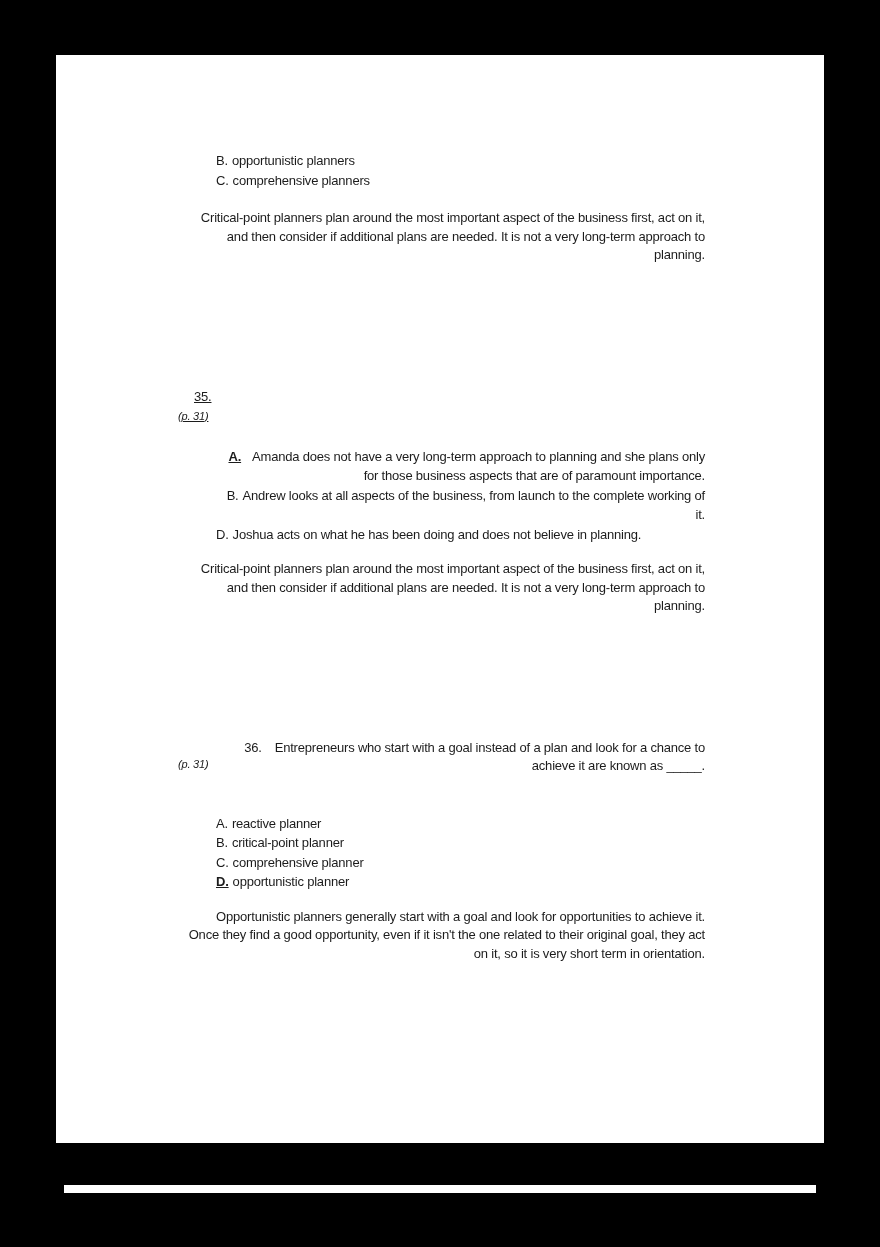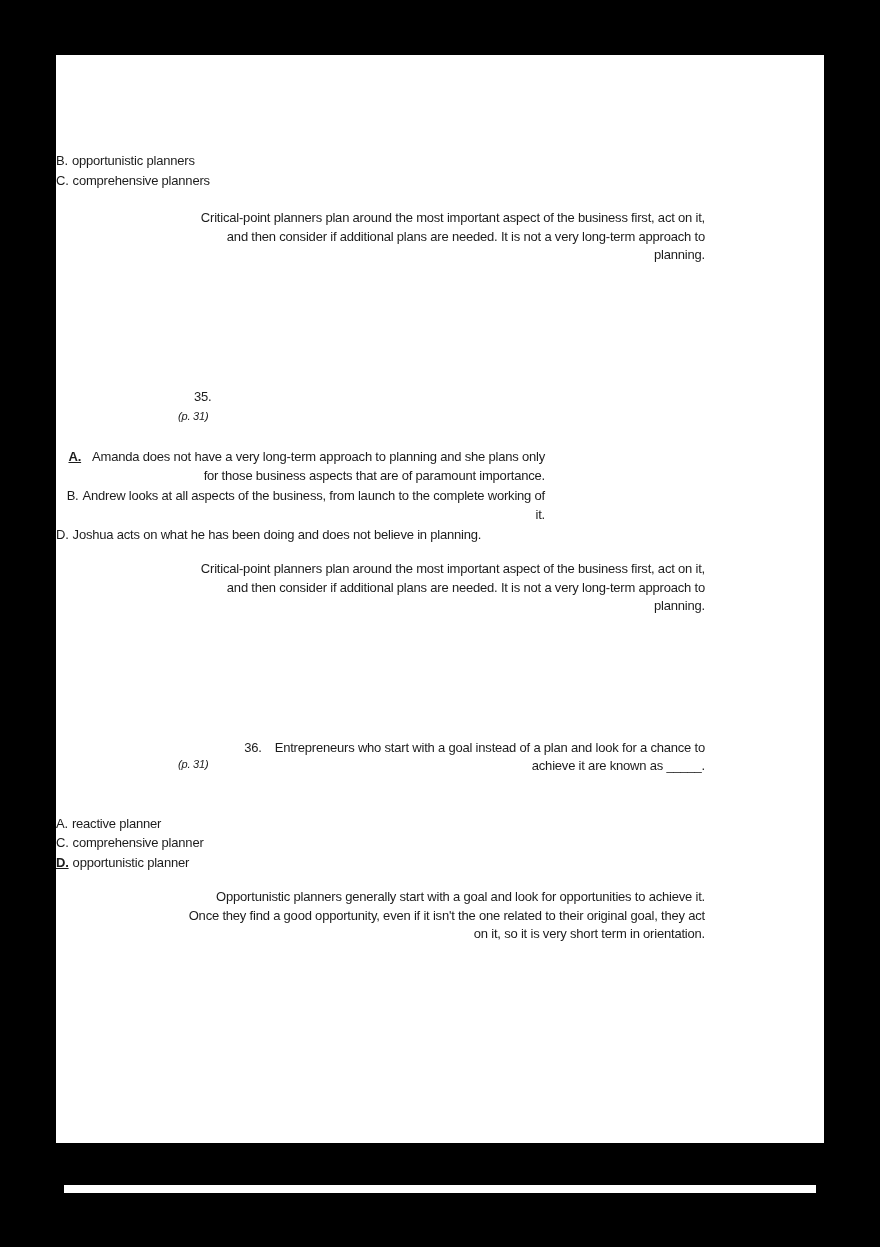--- a/index.html
+++ b/index.html
@@ -24,21 +24,21 @@
   }
   .next-page-edge {
     position: absolute;
     left: 64px;
     top: 1185px;
     width: 752px;
     height: 8px;
     background: #ffffff;
   }
   
-  .opt-list { width: 489px; }
+  .opt-list { margin-left: 160px; width: 489px; }
   .opt { line-height: 19.5px; }
   .opt.align-right { text-align: right; }
   .opt.oneline { white-space: nowrap; }
   .opt-label { margin-right: 4px; }
   .opt.correct .opt-label { font-weight: bold; text-decoration: underline; }
   .opt.gap-wide .opt-label { margin-right: 11px; }
   
   .expl {
     margin-left: 127px;
     width: 522px;
@@ -58,21 +58,21 @@
   .q36-pref {
     position: absolute;
     left: 0;
     top: 19px;
     font-style: italic;
     font-size: 11px;
   }
   
   .mt-first { margin-top: 96px; }
   .mt-expl1 { margin-top: 19px; }
-  .mt-q35   { margin-top: 123px; }
+  .mt-q35   { margin-top: 123px; text-decoration: underline; }
   .mt-opts35{ margin-top: 24px; }
   .mt-expl2 { margin-top: 16px; }
   .mt-q36   { margin-top: 123px; }
   .mt-opts36{ margin-top: 38px; }
   .mt-expl3 { margin-top: 16px; }
 </style>
 </head>
 <body>
 
 <div class="page">
@@ -114,20 +114,23 @@
       <span class="q36-num">36.</span><span>Entrepreneurs who start with a goal instead of a plan and look for a chance to achieve it are known as _____.</span>
     </div>
     <div class="q36-pref">(p. 31)</div>
   </div>
 
   <div class="opt-list mt-opts36">
     <div class="opt oneline">
       <span class="opt-label">A.</span><span>reactive planner</span>
     </div>
     <div class="opt oneline">
+      <span class="opt-label">B.</span><span>critical-point planner</span>
+    </div>
+    <div class="opt oneline">
       <span class="opt-label">C.</span><span>comprehensive planner</span>
     </div>
     <div class="opt oneline correct">
       <span class="opt-label">D.</span><span>opportunistic planner</span>
     </div>
   </div>
 
   <p class="expl mt-expl3">Opportunistic planners generally start with a goal and look for opportunities to achieve it. Once they find a good opportunity, even if it isn't the one related to their original goal, they act on it, so it is very short term in orientation.</p>
 
 </div>

